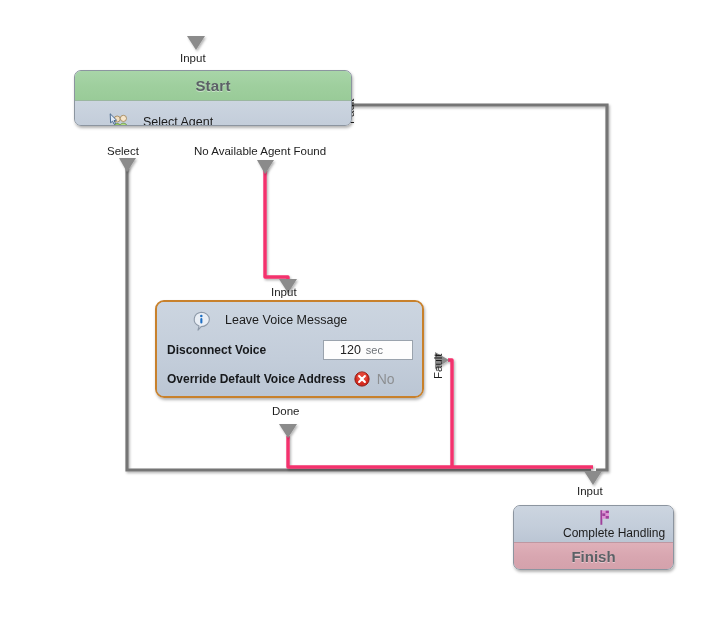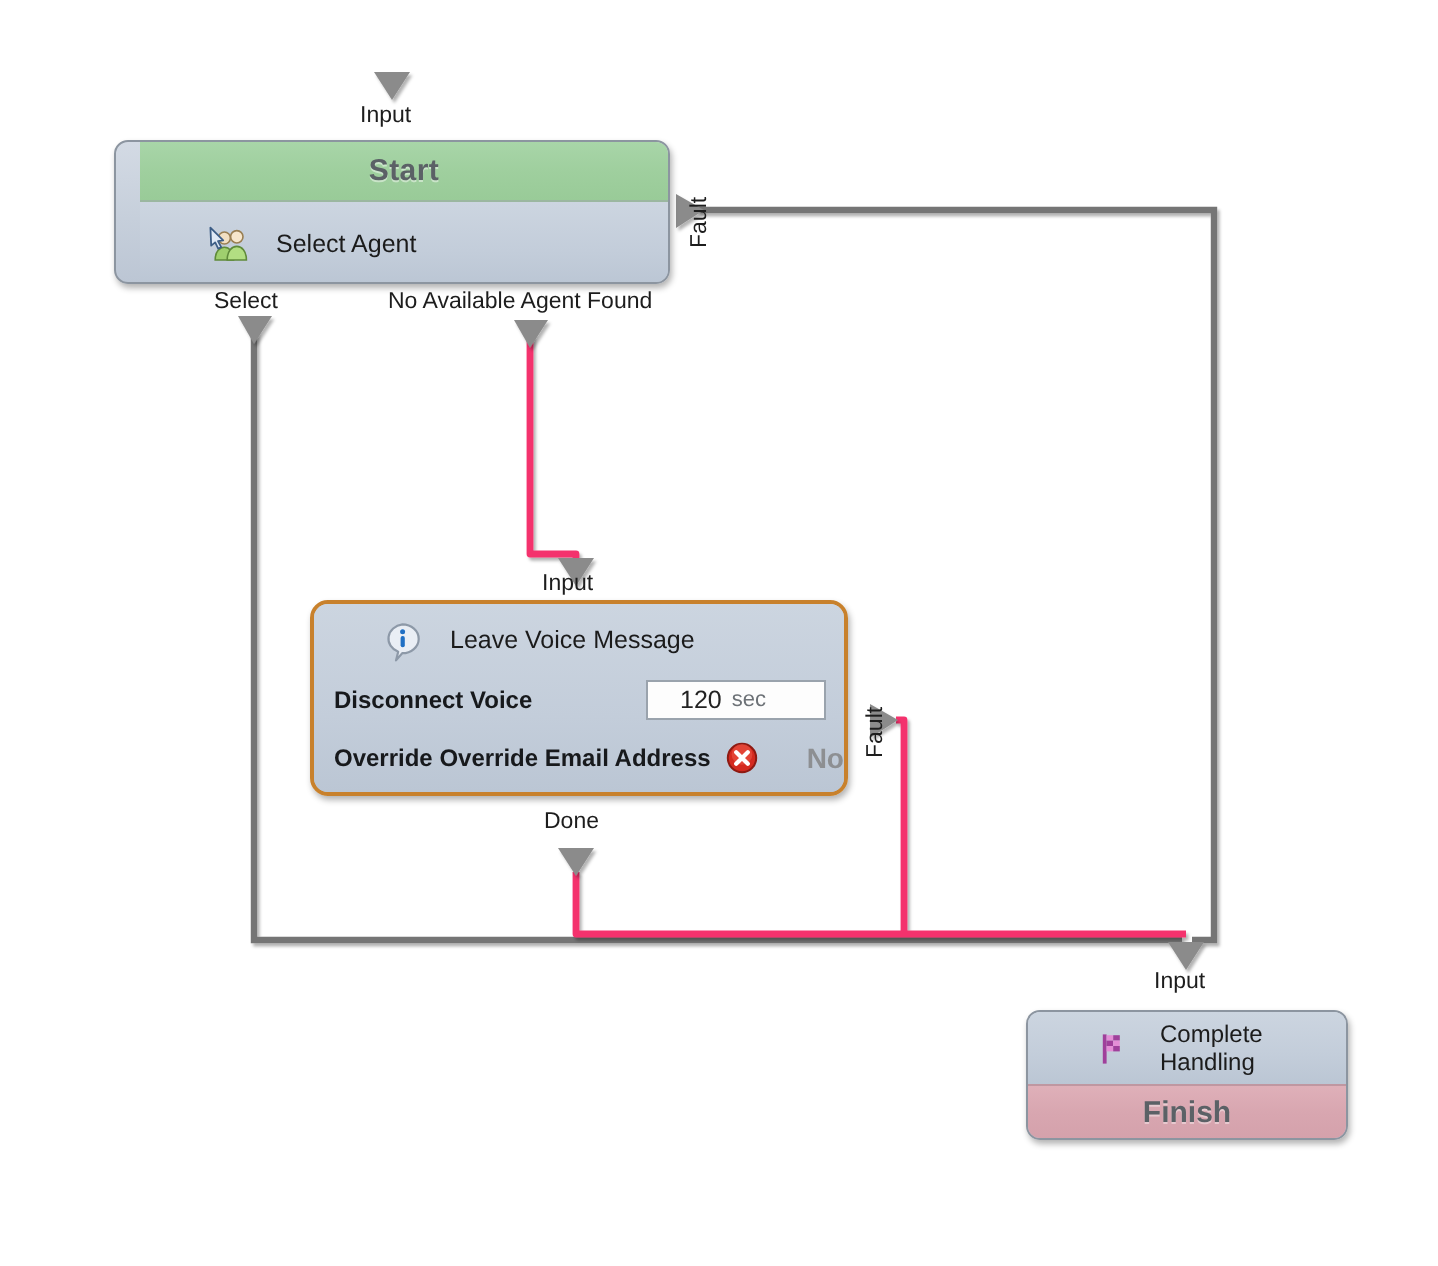--- a/index.html
+++ b/index.html
@@ -50,21 +50,21 @@
     background:linear-gradient(to bottom,#ccd5e0 0%,#c3cdda 60%,#bbc6d4 100%);
   }
   .titlerow{
     display:flex;align-items:center;
     padding-left:10px;
     font-size:12.5px;color:#1b1b1b;margin-left:24px;
   }
   .titlerow .lbl{margin-left:14px;}
 
   
-  #node-start{left:57px;top:70px;width:278px;height:72px;padding-left:12px;}
+  #node-start{left:74px;top:70px;width:278px;height:56px;}
   #node-start .body{height:41px;display:flex;align-items:center;}
 
   
   #node-lvm{
     left:155px;top:300px;width:269px;height:98px;
     border:2px solid #c8812c;
     border-radius:9px;
     background:linear-gradient(to bottom,#ccd5e0 0%,#c3cdda 60%,#b9c4d2 100%);
   }
   #node-lvm .body{height:100%;padding-top:9px;box-sizing:border-box;}
@@ -79,26 +79,26 @@
     margin-left:auto;margin-right:9px;
     width:90px;height:20px;
     background:#fdfdfd;border:1px solid #9aa3ad;
     display:flex;align-items:center;
     padding-left:16px;box-sizing:border-box;
     font-weight:normal;
   }
   .fieldbox .v{font-size:12.5px;color:#222;}
   .fieldbox .u{font-size:11px;color:#6d7277;margin-left:5px;}
   .valwrap{display:flex;align-items:center;margin-left:8px;}
-  .valwrap .v{font-size:14px;color:#8d8f92;font-weight:bold;margin-left:24px;}
+  .valwrap .v{font-size:14px;color:#8d8f92;font-weight:normal;margin-left:7px;}
 
   
   #node-finish{left:513px;top:505px;width:161px;height:65px;}
   #node-finish .body{height:36px;display:flex;align-items:center;}
-  #node-finish .titlerow{font-size:12px;padding-left:12px;}
+  #node-finish .titlerow{font-size:12px;padding-left:12px;flex-direction:column;}
   #node-finish .titlerow .lbl{margin-left:13px;}
 
   
   .plabel{
     position:absolute;
     font-size:11.5px;color:#1d1d1d;
     white-space:nowrap;
   }
   .plabel.vert{
     transform:rotate(-90deg);
@@ -198,21 +198,21 @@
 
       <div class="proprow">
         <span class="pname">Disconnect Voice</span>
         <span class="fieldbox">
           <span class="v">120</span>
           <span class="u">sec</span>
         </span>
       </div>
 
       <div class="proprow">
-        <span class="pname">Override Override Email Address</span>
+        <span class="pname">Override Default Voice Address</span>
         <span class="valwrap">
           <span class="ico" style="width:16px;height:16px;">
             <svg width="16" height="16" viewBox="0 0 16 16" xmlns="http://www.w3.org/2000/svg">
               <circle cx="8" cy="8" r="7.1" fill="#d42a1f" stroke="#8e1a12" stroke-width="1"></circle>
               <circle cx="8" cy="6.2" r="5.2" fill="#ee5a48" opacity=".55"></circle>
               <path d="M5.1 5.1 L10.9 10.9 M10.9 5.1 L5.1 10.9" stroke="#ffffff" stroke-width="2.1" stroke-linecap="round"></path>
             </svg>
           </span>
           <span class="v">No</span>
         </span>

